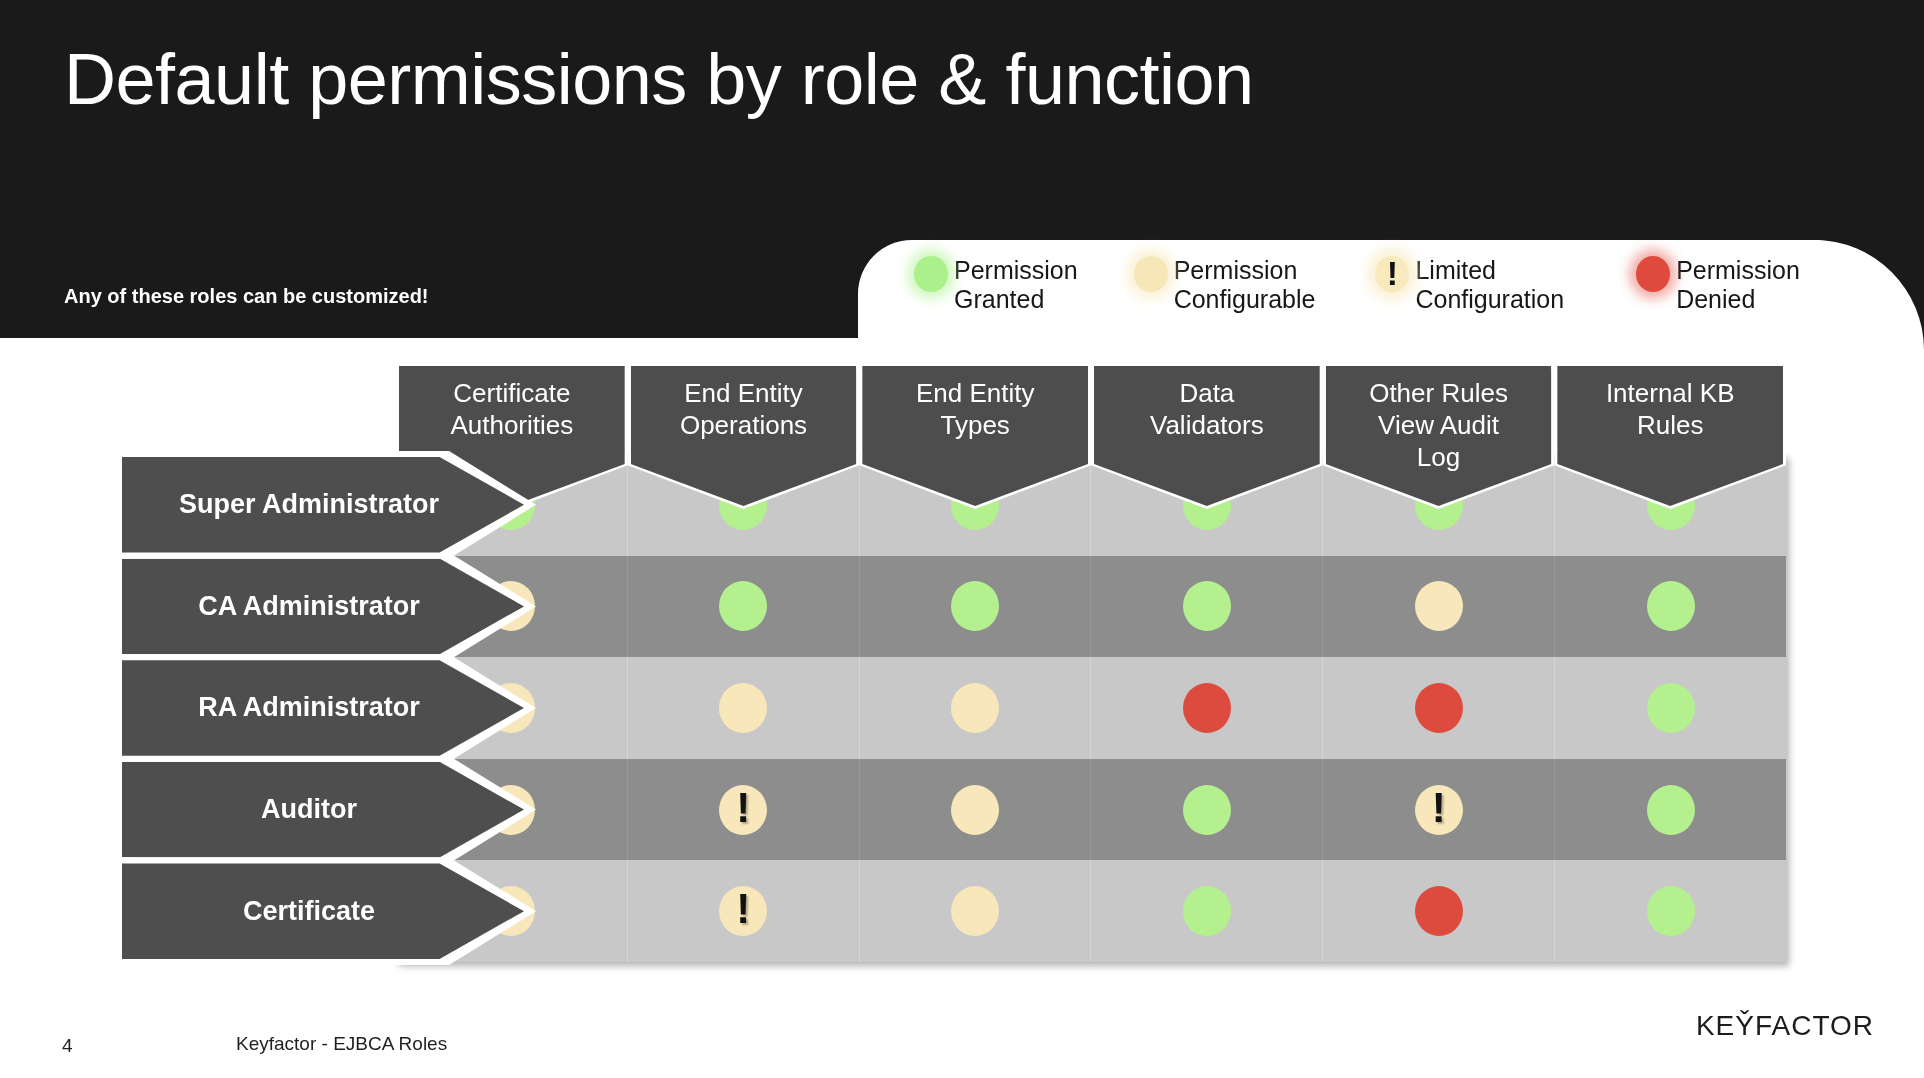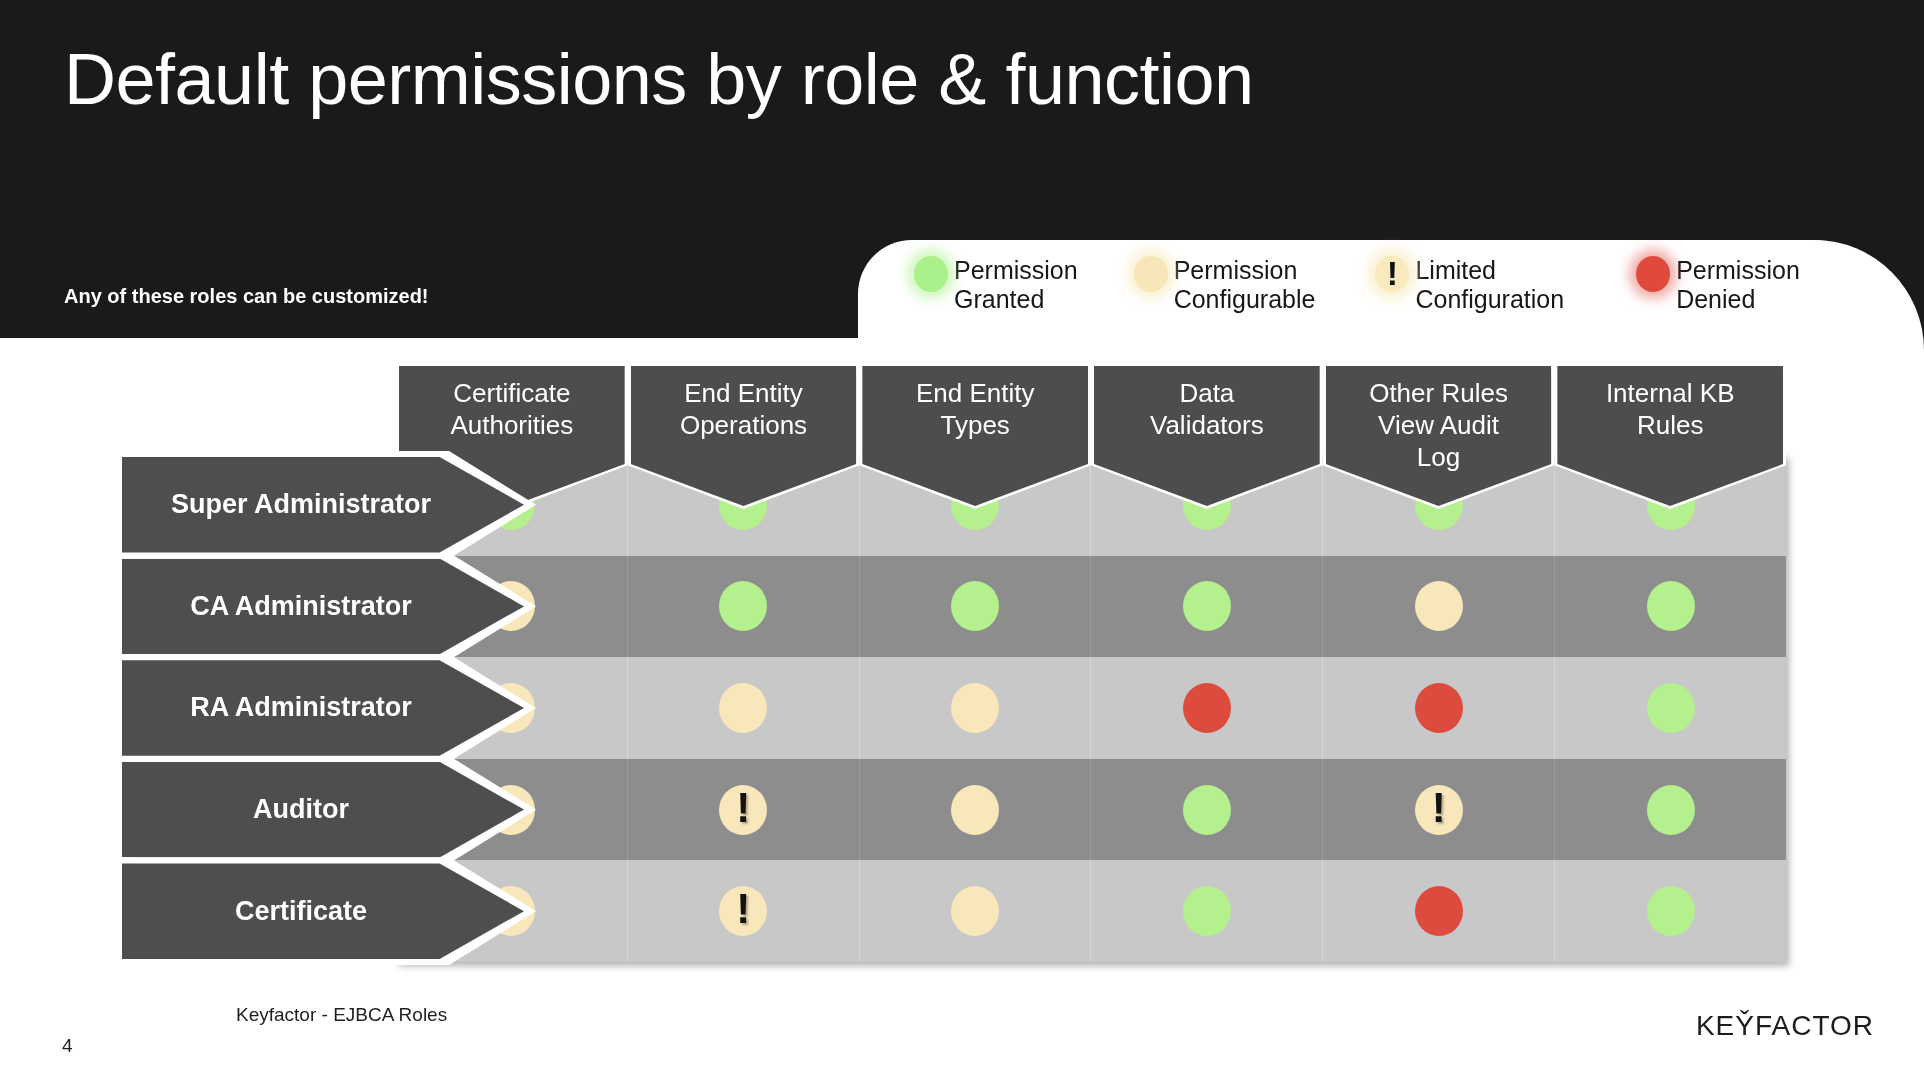--- a/index.html
+++ b/index.html
@@ -272,21 +272,21 @@
     left: 0; top: 3px;
     width: 402px;
     height: 95.6px;
     background: #4e4e4e;
     -webkit-clip-path: polygon(0 0, 79% 0, 100% 50%, 79% 100%, 0 100%);
     clip-path: polygon(0 0, 79% 0, 100% 50%, 79% 100%, 0 100%);
     filter: drop-shadow(3px 3px 4px rgba(0,0,0,0.35));
   }
   .row-label .label {
     position: absolute;
-    left: 0;
+    left: 8px;
     top: 0;
     width: 358px;
     height: 101.6px;
     display: flex;
     align-items: center;
     justify-content: center;
     color: #ffffff;
     font-size: 27px;
     font-weight: 700;
     white-space: nowrap;
@@ -296,21 +296,21 @@
   .footer-page {
     position: absolute;
     left: 62px;
     top: 1035px;
     font-size: 19px;
     color: #1f1f1f;
   }
   .footer-text {
     position: absolute;
     left: 236px;
-    top: 1004px;
+    top: 1033px;
     font-size: 19px;
     color: #1f1f1f;
     white-space: nowrap;
   }
   .footer-logo {
     position: absolute;
     right: 50px;
     top: 1010px;
     font-size: 28px;
     letter-spacing: 1px;

